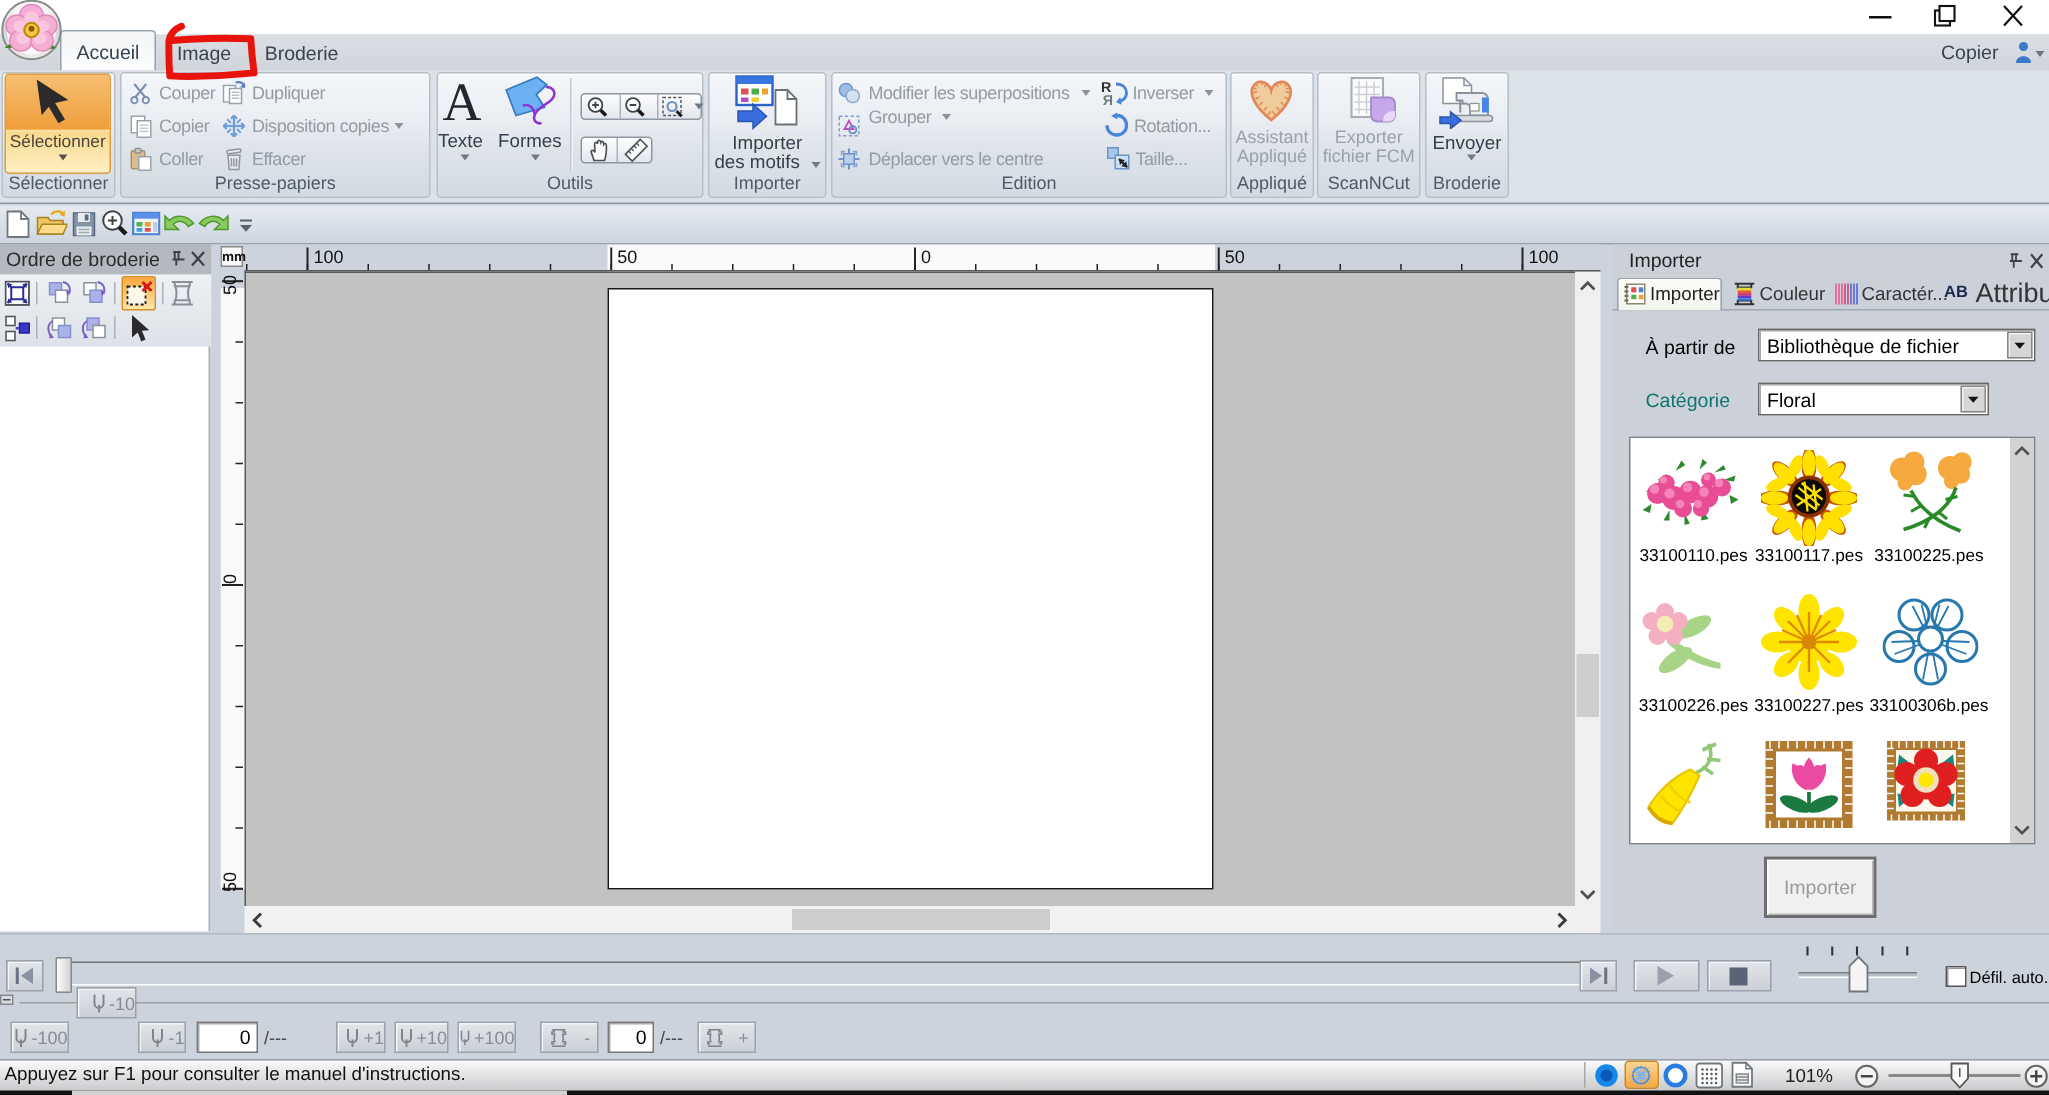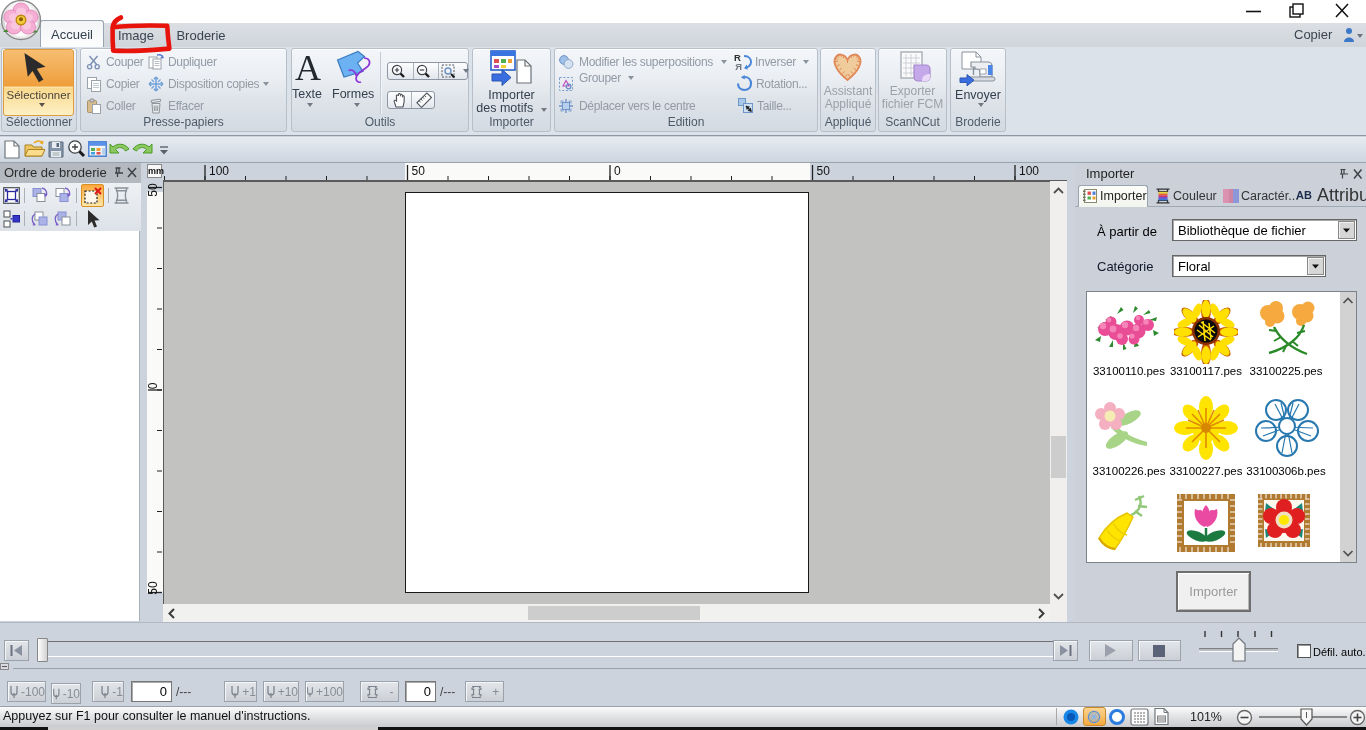--- a/index.html
+++ b/index.html
@@ -585,21 +585,21 @@
 <div class="abs" style="left:1296px;top:189px;font-size:11px;font-weight:bold;color:#1a2a4a">AB</div>
 <div class="abs" style="left:1317px;top:185px;font-size:18px;color:#333">Attribut...</div>
 
 <div class="abs" style="left:1097px;top:224px;font-size:13px;color:#000">À partir de</div>
 <div class="win32combo" style="left:1172px;top:219px;width:185px">
   <div style="position:absolute;left:5px;top:3px">Bibliothèque de fichier</div>
   <div class="combobtn"><svg width="15" height="16" viewBox="0 0 15 16">
         <path d="M4 6.5 h7 l-3.5 4 z" fill="#111"></path>
       </svg></div>
 </div>
-<div class="abs" style="left:1097px;top:259px;font-size:13px;color:#0f172a">Catégorie</div>
+<div class="abs" style="left:1097px;top:259px;font-size:13px;color:#0f766e">Catégorie</div>
 <div class="win32combo" style="left:1172px;top:255px;width:154px">
   <div style="position:absolute;left:5px;top:3px">Floral</div>
   <div class="combobtn"><svg width="15" height="16" viewBox="0 0 15 16">
         <path d="M4 6.5 h7 l-3.5 4 z" fill="#111"></path>
       </svg></div>
 </div>
 
 <div class="abs" id="lbox" style="left:1086px;top:291px;width:271px;height:272px;background:#fff;border:1px solid #7a828c;overflow:hidden">
   <div style="position:absolute;right:0;top:0;width:16px;height:270px;background:#d2d2d2"></div>
   <svg style="position:absolute;right:2px;top:4px" width="12" height="10" viewBox="0 0 12 10">
@@ -830,21 +830,21 @@
 <div class="abs" style="left:1313px;top:646px;font-size:11px;color:#000;white-space:nowrap">Défil. auto.</div>
 <div class="abs" id="stitchrow"></div>
 
 <div class="abs" style="left:0;top:663px;width:9px;height:7px;background:#d8dce2;border:1px solid #888"></div>
 <div class="abs" style="left:2px;top:666px;width:5px;height:1px;background:#555"></div>
 <div class="abs" style="left:13px;top:668px;width:1353px;height:1px;background:#9aa0a8"></div>
 
 <div class="btn3d sb" style="left:7px;top:681px;width:39px"><svg class="ndl" width="10" height="14" viewBox="0 0 10 14">
       <path d="M2 1 v6 a3 3 0 0 0 6 0 v-6 M5 8 v5" stroke="#7e858e" stroke-width="1.3" fill="none"></path>
     </svg>-100</div>
-<div class="btn3d sb" style="left:51px;top:683px;width:30px"><svg class="ndl" width="10" height="14" viewBox="0 0 10 14">
+<div class="btn3d sb" style="left:51px;top:658px;width:40px"><svg class="ndl" width="10" height="14" viewBox="0 0 10 14">
       <path d="M2 1 v6 a3 3 0 0 0 6 0 v-6 M5 8 v5" stroke="#7e858e" stroke-width="1.3" fill="none"></path>
     </svg>-10</div>
 <div class="btn3d sb" style="left:92px;top:681px;width:32px"><svg class="ndl" width="10" height="14" viewBox="0 0 10 14">
       <path d="M2 1 v6 a3 3 0 0 0 6 0 v-6 M5 8 v5" stroke="#7e858e" stroke-width="1.3" fill="none"></path>
     </svg>-1</div>
 <div class="abs" style="left:131px;top:681px;width:41px;height:21px;background:#fff;border:1px solid #777;box-shadow:inset 1px 1px 0 #aaa;font-size:13px;color:#000;text-align:right;line-height:19px;padding-right:4px">0</div>
 <div class="abs" style="left:176px;top:685px;font-size:12px;color:#444">/---</div>
 <div class="btn3d sb" style="left:224px;top:681px;width:33px"><svg class="ndl" width="10" height="14" viewBox="0 0 10 14">
       <path d="M2 1 v6 a3 3 0 0 0 6 0 v-6 M5 8 v5" stroke="#7e858e" stroke-width="1.3" fill="none"></path>
     </svg>+1</div>

